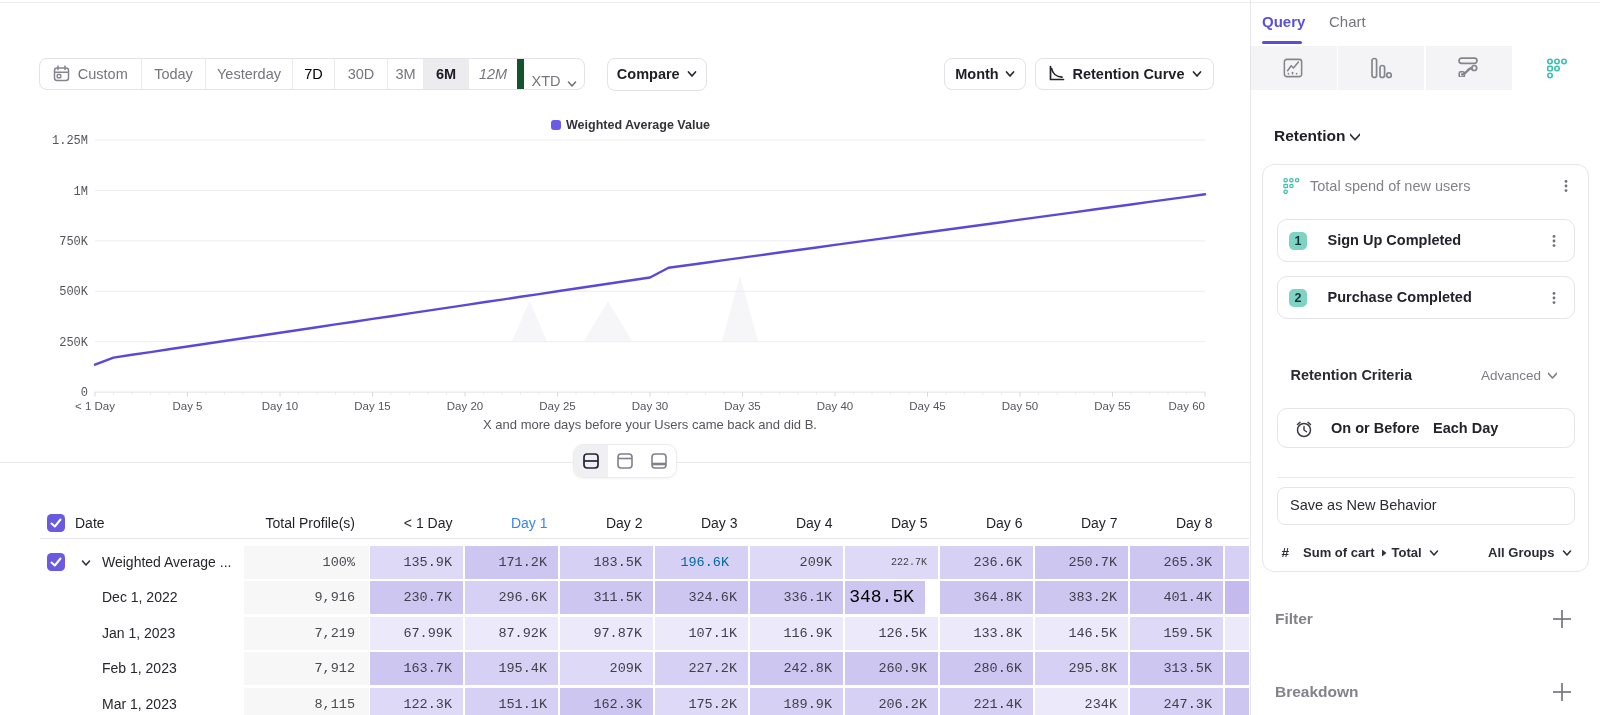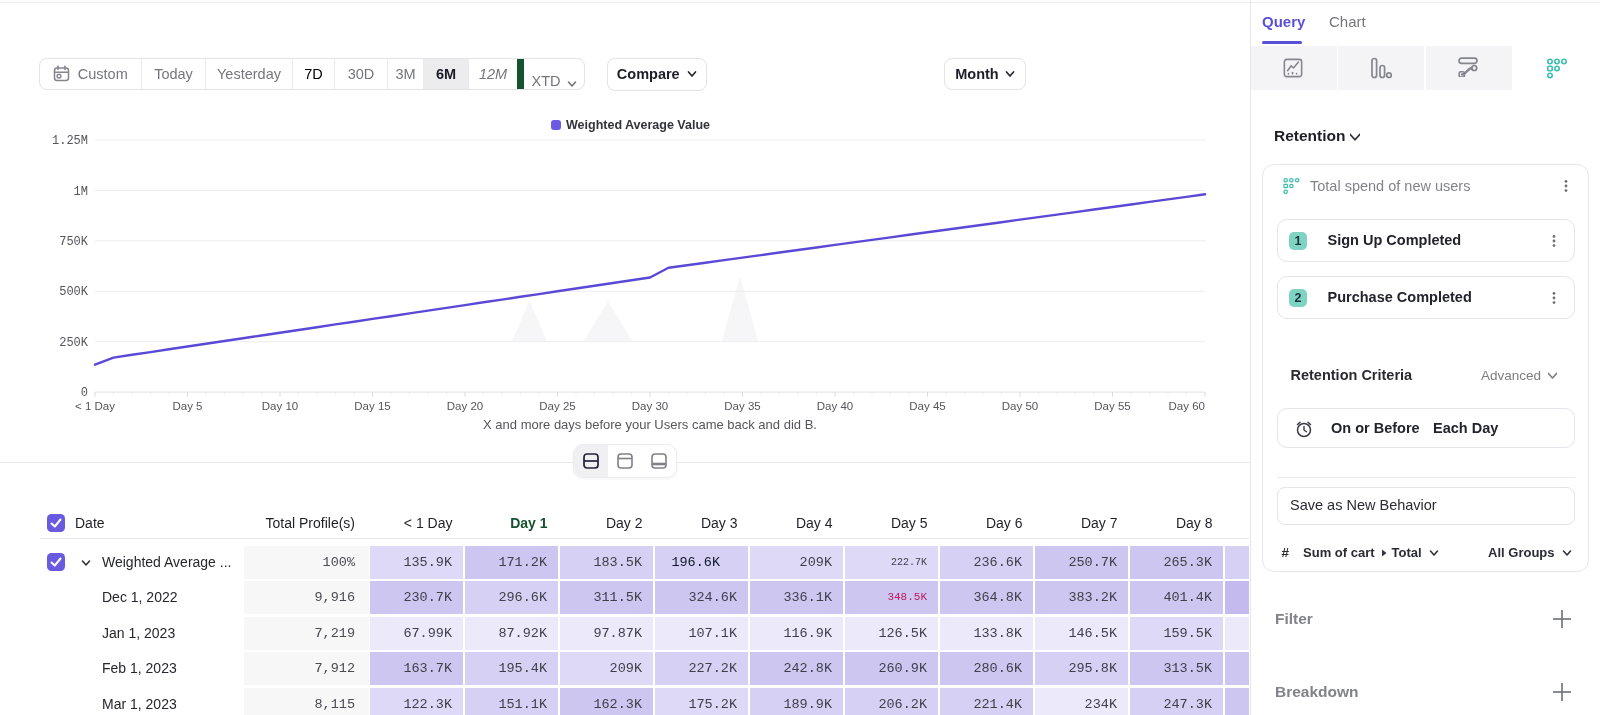--- a/index.html
+++ b/index.html
@@ -23,20 +23,26 @@
 <div style="width:45px;display:flex;align-items:center;justify-content:center;font-size:14.5px;background:#ececee;color:#1b1b26;font-weight:700;border-left:1px solid #ebebee;">6M</div>
 <div style="width:49px;display:flex;align-items:center;justify-content:center;font-size:14.5px;color:#75757e;border-left:1px solid #ebebee;font-style:italic;">12M</div>
 <div style="width:67px;display:flex;align-items:flex-end;justify-content:center;font-size:14.5px;color:#75757e;border-left:7px solid #14532d;">XTD<svg width="10" height="10" style="margin-left:6px">
           <polyline points="1.5,3 5,7 8.5,3" fill="none" stroke="#75757e" stroke-width="1.6" stroke-linecap="round" stroke-linejoin="round"></polyline>
         </svg></div>
 </div>
 <div class="abs" style="left:607px;top:57.5px;width:99.5px;height:33px;border:1px solid #e2e2e7;border-radius:8px;display:flex;align-items:center;justify-content:center;font-size:14.5px;font-weight:700;color:#1e1e2a">Compare<svg width="10" height="10" style="margin-left:7px">
         <polyline points="1.5,3 5,7 8.5,3" fill="none" stroke="#2a2a34" stroke-width="1.7" stroke-linecap="round" stroke-linejoin="round"></polyline>
       </svg></div>
 <div class="abs" style="left:944px;top:57.5px;width:82px;height:32px;border:1px solid #e2e2e7;border-radius:8px;display:flex;align-items:center;justify-content:center;font-size:14.5px;font-weight:700;color:#1e1e2a">Month<svg width="10" height="10" style="margin-left:6px">
+        <polyline points="1.5,3 5,7 8.5,3" fill="none" stroke="#2a2a34" stroke-width="1.7" stroke-linecap="round" stroke-linejoin="round"></polyline>
+      </svg></div>
+<div class="abs" style="left:1035px;top:57.5px;width:179px;height:32px;border:1px solid #e2e2e7;border-radius:8px;display:flex;align-items:center;justify-content:center;font-size:14.5px;font-weight:700;color:#1e1e2a"><svg width="17" height="17" viewBox="0 0 17 17" style="margin-right:8px">
+        <polyline points="2.5,1.5 2.5,14.5 15.5,14.5" fill="none" stroke="#23232e" stroke-width="1.7" stroke-linecap="round" stroke-linejoin="round"></polyline>
+        <path d="M 3.5,3.5 C 5,9.5 8,11.5 14,12.2" fill="none" stroke="#23232e" stroke-width="1.7" stroke-linecap="round"></path>
+      </svg>Retention Curve<svg width="10" height="10" style="margin-left:7px">
         <polyline points="1.5,3 5,7 8.5,3" fill="none" stroke="#2a2a34" stroke-width="1.7" stroke-linecap="round" stroke-linejoin="round"></polyline>
       </svg></div>
 <div class="abs" style="left:551px;top:119.5px;width:10px;height:10px;border-radius:3px;background:#6a5ae4"></div>
 <div class="abs" style="left:566px;top:118px;font-size:12.5px;font-weight:600;color:#33333c">Weighted Average Value</div>
 <svg width="1250" height="440" style="position:absolute;left:0;top:0">
       <polygon points="512,341 529.5,301 547,341" fill="#f6f6f8"></polygon>
       <polygon points="584,341 608,301 632,341" fill="#f6f6f8"></polygon>
       <polygon points="722,341 740,276 758,341" fill="#f6f6f8"></polygon>
       <line x1="95" y1="140.0" x2="1205" y2="140.0" stroke="#ededf0" stroke-width="1"></line>
       <line x1="95" y1="190.5" x2="1205" y2="190.5" stroke="#ededf0" stroke-width="1"></line>
@@ -146,21 +152,21 @@
           <rect x="2" y="2" width="14" height="14" rx="3" fill="none" stroke="#80808a" stroke-width="1.6"></rect>
           <line x1="2" y1="12" x2="16" y2="12" stroke="#80808a" stroke-width="2.6"></line>
         </svg>
       </div>
 </div>
 <div class="abs" style="left:0;top:0;width:1248.5px;height:715px;overflow:hidden;pointer-events:none">
 <div class="abs" style="left:40px;top:538px;width:1210px;height:1px;background:#e4e4e9"></div>
 <div class="abs" style="left:75px;top:514.5px;font-size:14px;font-weight:500;color:#1f1f28">Date</div>
 <div class="abs" style="left:244px;top:514.5px;width:111px;text-align:right;font-size:14px;font-weight:500;color:#1f1f28">Total Profile(s)</div>
 <div class="abs" style="left:370px;top:514.5px;width:82.5px;text-align:right;font-size:14px;font-weight:500;color:#1f1f28">&lt; 1 Day</div>
-<div class="abs" style="left:465px;top:514.5px;width:82.5px;text-align:right;font-size:14px;font-weight:700;color:#14532d">Day 1</div>
+<div class="abs" style="left:465px;top:514.5px;width:82.5px;text-align:right;font-size:14px;font-weight:400;color:#3b82f6">Day 1</div>
 <div class="abs" style="left:560px;top:514.5px;width:82.5px;text-align:right;font-size:14px;font-weight:500;color:#1f1f28">Day 2</div>
 <div class="abs" style="left:655px;top:514.5px;width:82.5px;text-align:right;font-size:14px;font-weight:500;color:#1f1f28">Day 3</div>
 <div class="abs" style="left:750px;top:514.5px;width:82.5px;text-align:right;font-size:14px;font-weight:500;color:#1f1f28">Day 4</div>
 <div class="abs" style="left:845px;top:514.5px;width:82.5px;text-align:right;font-size:14px;font-weight:500;color:#1f1f28">Day 5</div>
 <div class="abs" style="left:940px;top:514.5px;width:82.5px;text-align:right;font-size:14px;font-weight:500;color:#1f1f28">Day 6</div>
 <div class="abs" style="left:1035px;top:514.5px;width:82.5px;text-align:right;font-size:14px;font-weight:500;color:#1f1f28">Day 7</div>
 <div class="abs" style="left:1130px;top:514.5px;width:82.5px;text-align:right;font-size:14px;font-weight:500;color:#1f1f28">Day 8</div>
 <div class="abs" style="left:47px;top:513.5px;width:18px;height:18px;border-radius:4.5px;background:#6a5ae0"></div>
       <svg class="abs" style="left:47px;top:513.5px" width="18" height="18">
         <polyline points="4.5,9.5 7.8,12.5 13.5,5.5" fill="none" stroke="#fff" stroke-width="2" stroke-linecap="round" stroke-linejoin="round"></polyline>
@@ -178,33 +184,33 @@
 <div class="abs" style="left:102px;top:660.0px;font-size:14px;font-weight:400;color:#26262e">Feb 1, 2023</div>
 <div class="abs" style="left:102px;top:695.5px;font-size:14px;font-weight:400;color:#26262e">Mar 1, 2023</div>
 <div class="abs mono" style="left:244px;top:545.5px;width:125px;height:33px;background:#f7f7f8;color:#4a4a52;font-size:13.5px;line-height:33px;text-align:right;padding-right:14px">100%</div>
 <div class="abs mono" style="left:244px;top:581.0px;width:125px;height:33px;background:#f7f7f8;color:#4a4a52;font-size:13.5px;line-height:33px;text-align:right;padding-right:14px">9,916</div>
 <div class="abs mono" style="left:244px;top:616.5px;width:125px;height:33px;background:#f7f7f8;color:#4a4a52;font-size:13.5px;line-height:33px;text-align:right;padding-right:14px">7,219</div>
 <div class="abs mono" style="left:244px;top:652.0px;width:125px;height:33px;background:#f7f7f8;color:#4a4a52;font-size:13.5px;line-height:33px;text-align:right;padding-right:14px">7,912</div>
 <div class="abs mono" style="left:244px;top:687.5px;width:125px;height:33px;background:#f7f7f8;color:#4a4a52;font-size:13.5px;line-height:33px;text-align:right;padding-right:14px">8,115</div>
 <div class="abs mono" style="left:370px;top:545.5px;width:93px;height:33px;background:#ded9f7;color:#3f3f49;font-size:13.5px;line-height:33px;text-align:right;padding-right:11px">135.9K</div>
 <div class="abs mono" style="left:465px;top:545.5px;width:93px;height:33px;background:#cdc6f1;color:#3f3f49;font-size:13.5px;line-height:33px;text-align:right;padding-right:11px">171.2K</div>
 <div class="abs mono" style="left:560px;top:545.5px;width:93px;height:33px;background:#d6d0f4;color:#3f3f49;font-size:13.5px;line-height:33px;text-align:right;padding-right:11px">183.5K</div>
-<div class="abs mono" style="left:655px;top:545.5px;width:93px;height:33px;background:#d6d0f4;color:#0f172a;font-size:13.5px;line-height:33px;text-align:right;padding-right:28px">196.6K</div>
+<div class="abs mono" style="left:655px;top:545.5px;width:93px;height:33px;background:#d6d0f4;color:#0369a1;font-size:13.5px;line-height:33px;text-align:right;padding-right:19px">196.6K</div>
 <div class="abs mono" style="left:750px;top:545.5px;width:93px;height:33px;background:#ded9f7;color:#3f3f49;font-size:13.5px;line-height:33px;text-align:right;padding-right:11px">209K</div>
 <div class="abs mono" style="left:845px;top:545.5px;width:93px;height:33px;background:#ded9f7;color:#3f3f49;font-size:10px;line-height:33px;text-align:right;padding-right:11px">222.7K</div>
 <div class="abs mono" style="left:940px;top:545.5px;width:93px;height:33px;background:#d6d0f4;color:#3f3f49;font-size:13.5px;line-height:33px;text-align:right;padding-right:11px">236.6K</div>
 <div class="abs mono" style="left:1035px;top:545.5px;width:93px;height:33px;background:#cdc6f1;color:#3f3f49;font-size:13.5px;line-height:33px;text-align:right;padding-right:11px">250.7K</div>
 <div class="abs mono" style="left:1130px;top:545.5px;width:93px;height:33px;background:#cdc6f1;color:#3f3f49;font-size:13.5px;line-height:33px;text-align:right;padding-right:11px">265.3K</div>
 <div class="abs mono" style="left:1225px;top:545.5px;width:93px;height:33px;background:#d6d0f4;color:#3f3f49;font-size:13.5px;line-height:33px;text-align:right;padding-right:11px"></div>
 <div class="abs mono" style="left:370px;top:581.0px;width:93px;height:33px;background:#cdc6f1;color:#3f3f49;font-size:13.5px;line-height:33px;text-align:right;padding-right:11px">230.7K</div>
 <div class="abs mono" style="left:465px;top:581.0px;width:93px;height:33px;background:#d6d0f4;color:#3f3f49;font-size:13.5px;line-height:33px;text-align:right;padding-right:11px">296.6K</div>
 <div class="abs mono" style="left:560px;top:581.0px;width:93px;height:33px;background:#cdc6f1;color:#3f3f49;font-size:13.5px;line-height:33px;text-align:right;padding-right:11px">311.5K</div>
 <div class="abs mono" style="left:655px;top:581.0px;width:93px;height:33px;background:#cdc6f1;color:#3f3f49;font-size:13.5px;line-height:33px;text-align:right;padding-right:11px">324.6K</div>
 <div class="abs mono" style="left:750px;top:581.0px;width:93px;height:33px;background:#cdc6f1;color:#3f3f49;font-size:13.5px;line-height:33px;text-align:right;padding-right:11px">336.1K</div>
-<div class="abs mono" style="left:845px;top:581.0px;width:93px;height:33px;background:#cdc6f1;color:#be185d;font-size:11px;line-height:33px;text-align:right;padding-right:11px">348.5K</div>
+<div class="abs mono" style="left:845px;top:581.0px;width:80px;height:33px;background:#cdc6f1;color:#000000;font-size:18px;line-height:33px;text-align:right;padding-right:11px">348.5K</div>
 <div class="abs mono" style="left:940px;top:581.0px;width:93px;height:33px;background:#cdc6f1;color:#3f3f49;font-size:13.5px;line-height:33px;text-align:right;padding-right:11px">364.8K</div>
 <div class="abs mono" style="left:1035px;top:581.0px;width:93px;height:33px;background:#cdc6f1;color:#3f3f49;font-size:13.5px;line-height:33px;text-align:right;padding-right:11px">383.2K</div>
 <div class="abs mono" style="left:1130px;top:581.0px;width:93px;height:33px;background:#cdc6f1;color:#3f3f49;font-size:13.5px;line-height:33px;text-align:right;padding-right:11px">401.4K</div>
 <div class="abs mono" style="left:1225px;top:581.0px;width:93px;height:33px;background:#c5baee;color:#3f3f49;font-size:13.5px;line-height:33px;text-align:right;padding-right:11px"></div>
 <div class="abs mono" style="left:370px;top:616.5px;width:93px;height:33px;background:#eceafa;color:#3f3f49;font-size:13.5px;line-height:33px;text-align:right;padding-right:11px">67.99K</div>
 <div class="abs mono" style="left:465px;top:616.5px;width:93px;height:33px;background:#eceafa;color:#3f3f49;font-size:13.5px;line-height:33px;text-align:right;padding-right:11px">87.92K</div>
 <div class="abs mono" style="left:560px;top:616.5px;width:93px;height:33px;background:#eceafa;color:#3f3f49;font-size:13.5px;line-height:33px;text-align:right;padding-right:11px">97.87K</div>
 <div class="abs mono" style="left:655px;top:616.5px;width:93px;height:33px;background:#eceafa;color:#3f3f49;font-size:13.5px;line-height:33px;text-align:right;padding-right:11px">107.1K</div>
 <div class="abs mono" style="left:750px;top:616.5px;width:93px;height:33px;background:#eceafa;color:#3f3f49;font-size:13.5px;line-height:33px;text-align:right;padding-right:11px">116.9K</div>
 <div class="abs mono" style="left:845px;top:616.5px;width:93px;height:33px;background:#eceafa;color:#3f3f49;font-size:13.5px;line-height:33px;text-align:right;padding-right:11px">126.5K</div>

